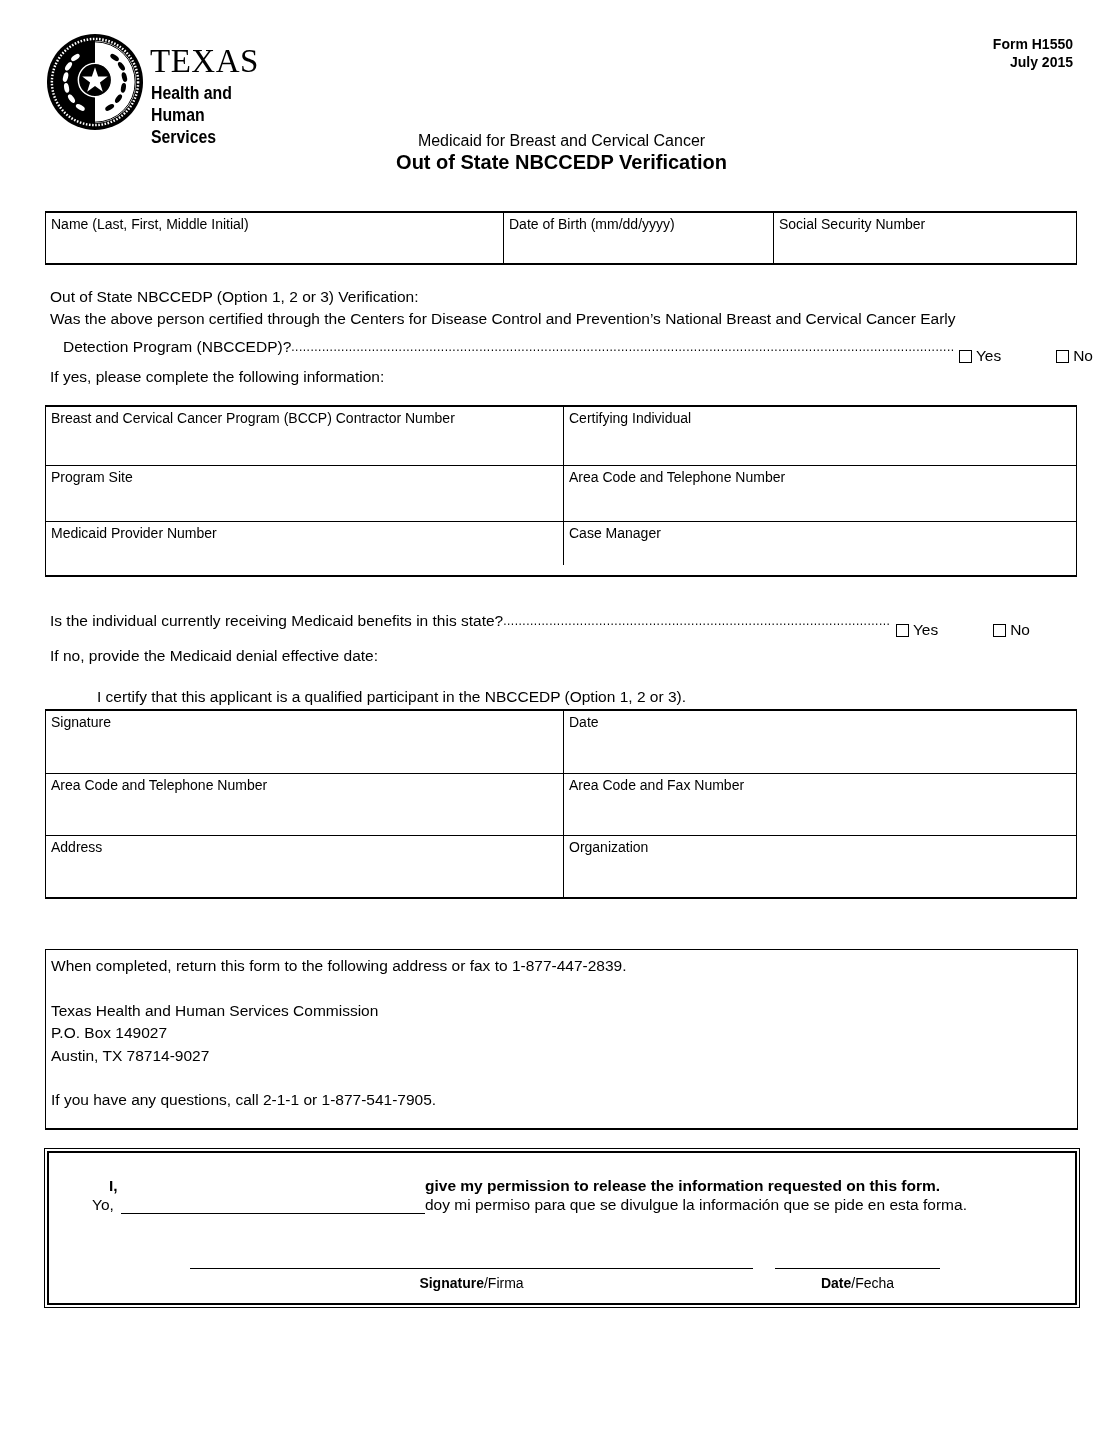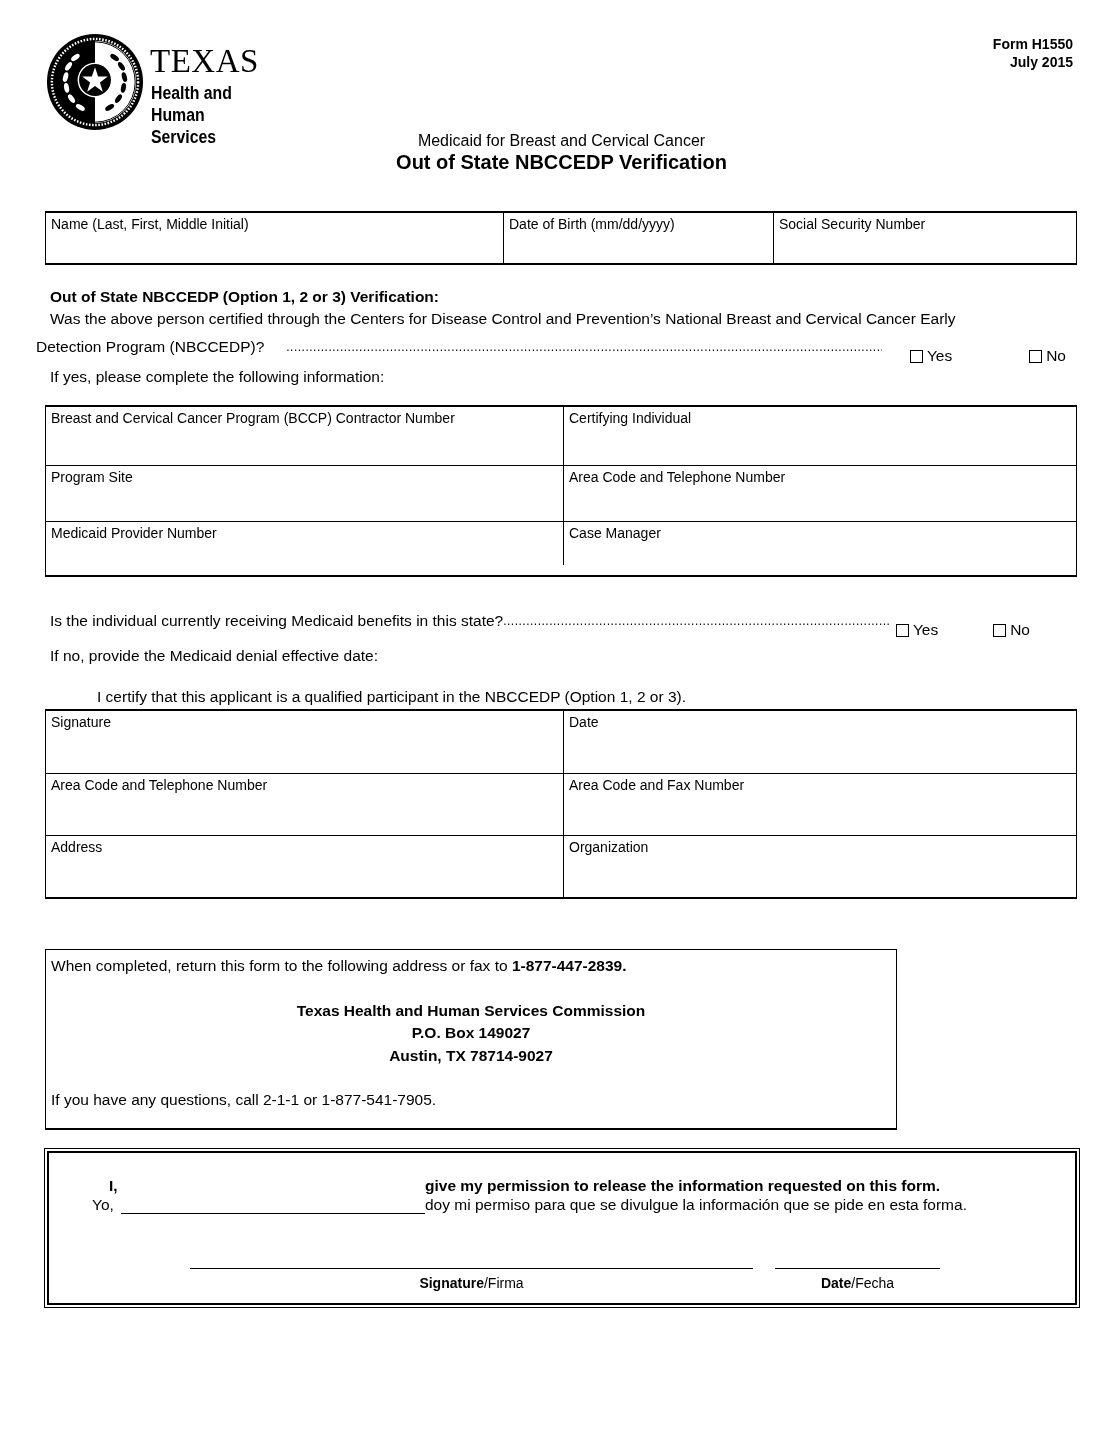--- a/index.html
+++ b/index.html
@@ -37,37 +37,37 @@
     .t2 .r1 { height: 58px; }
     .t2 .r2 { height: 56px; }
     .t2 .r3 { height: 44px; }
     .two .cA { width: 517px; }
     .two .cB { flex: 1; }
 
     .t3 { top: 709px; height: 190px; }
     .t3 .row { height: 62px; }
 
     .text { font-size: 15.5px; }
-    .bold { font-weight: bold; text-align: center; }
+    .bold { font-weight: normal; }
 
     .q-head { left: 50px; top: 288px; }
     .q-line1 { left: 50px; top: 310px; }
-    .q-line2 { left: 36px; top: 329px; width: 1030px; display: flex; align-items: center; gap: 22px; }
+    .q-line2 { left: 63px; top: 329px; width: 1030px; display: flex; align-items: center; }
     .dots { flex: 1; overflow: hidden; white-space: nowrap; color: #000; letter-spacing: 0.5px; font-size: 12px; }
     .cb { display: inline-block; width: 13px; height: 13px; border: 1px solid #000; box-sizing: border-box; vertical-align: middle; margin-right: 4px; }
     .opt { display: inline-flex; align-items: center; margin-left: 6px; margin-top: 18px; }
     .opt.no { margin-left: 18px; padding-left: 37px; }
 
     .ifyes { left: 50px; top: 368px; }
     .q2 { left: 50px; top: 603px; width: 980px; display: flex; align-items: center; }
     .ifno { left: 50px; top: 647px; }
     .certify { left: 50px; top: 688px; margin-left: 47px; }
 
     
-    .retbox { position: absolute; left: 45px; top: 949px; width: 852px; height: 181px; border: 1px solid #000; border-bottom: 2px solid #000; box-sizing: border-box; padding: 5px 5px; font-size: 15.5px; line-height: 22.5px; }
+    .retbox { position: absolute; left: 45px; top: 949px; width: 1033px; height: 181px; border: 1px solid #000; border-bottom: 2px solid #000; box-sizing: border-box; padding: 5px 5px; font-size: 15.5px; line-height: 22.5px; }
     .retbox p { margin: 0; }
     .gap { height: 22px; }
 
     
     .permbox { position: absolute; left: 44px; top: 1148px; width: 1036px; height: 160px; border: 1px solid #000; box-sizing: border-box; padding: 2px; }
     .perminner { width: 100%; height: 100%; border: 2px solid #000; box-sizing: border-box; position: relative; }
     .p-i { position: absolute; left: 60px; top: 24px; font-size: 15.5px; font-weight: bold; }
     .p-yo { position: absolute; left: 43px; top: 43px; font-size: 15.5px; }
     .p-blank { position: absolute; left: 72px; top: 60px; width: 304px; border-bottom: 1px solid #000; }
     .p-give { position: absolute; left: 376px; top: 24px; font-size: 15.5px; font-weight: bold; }

